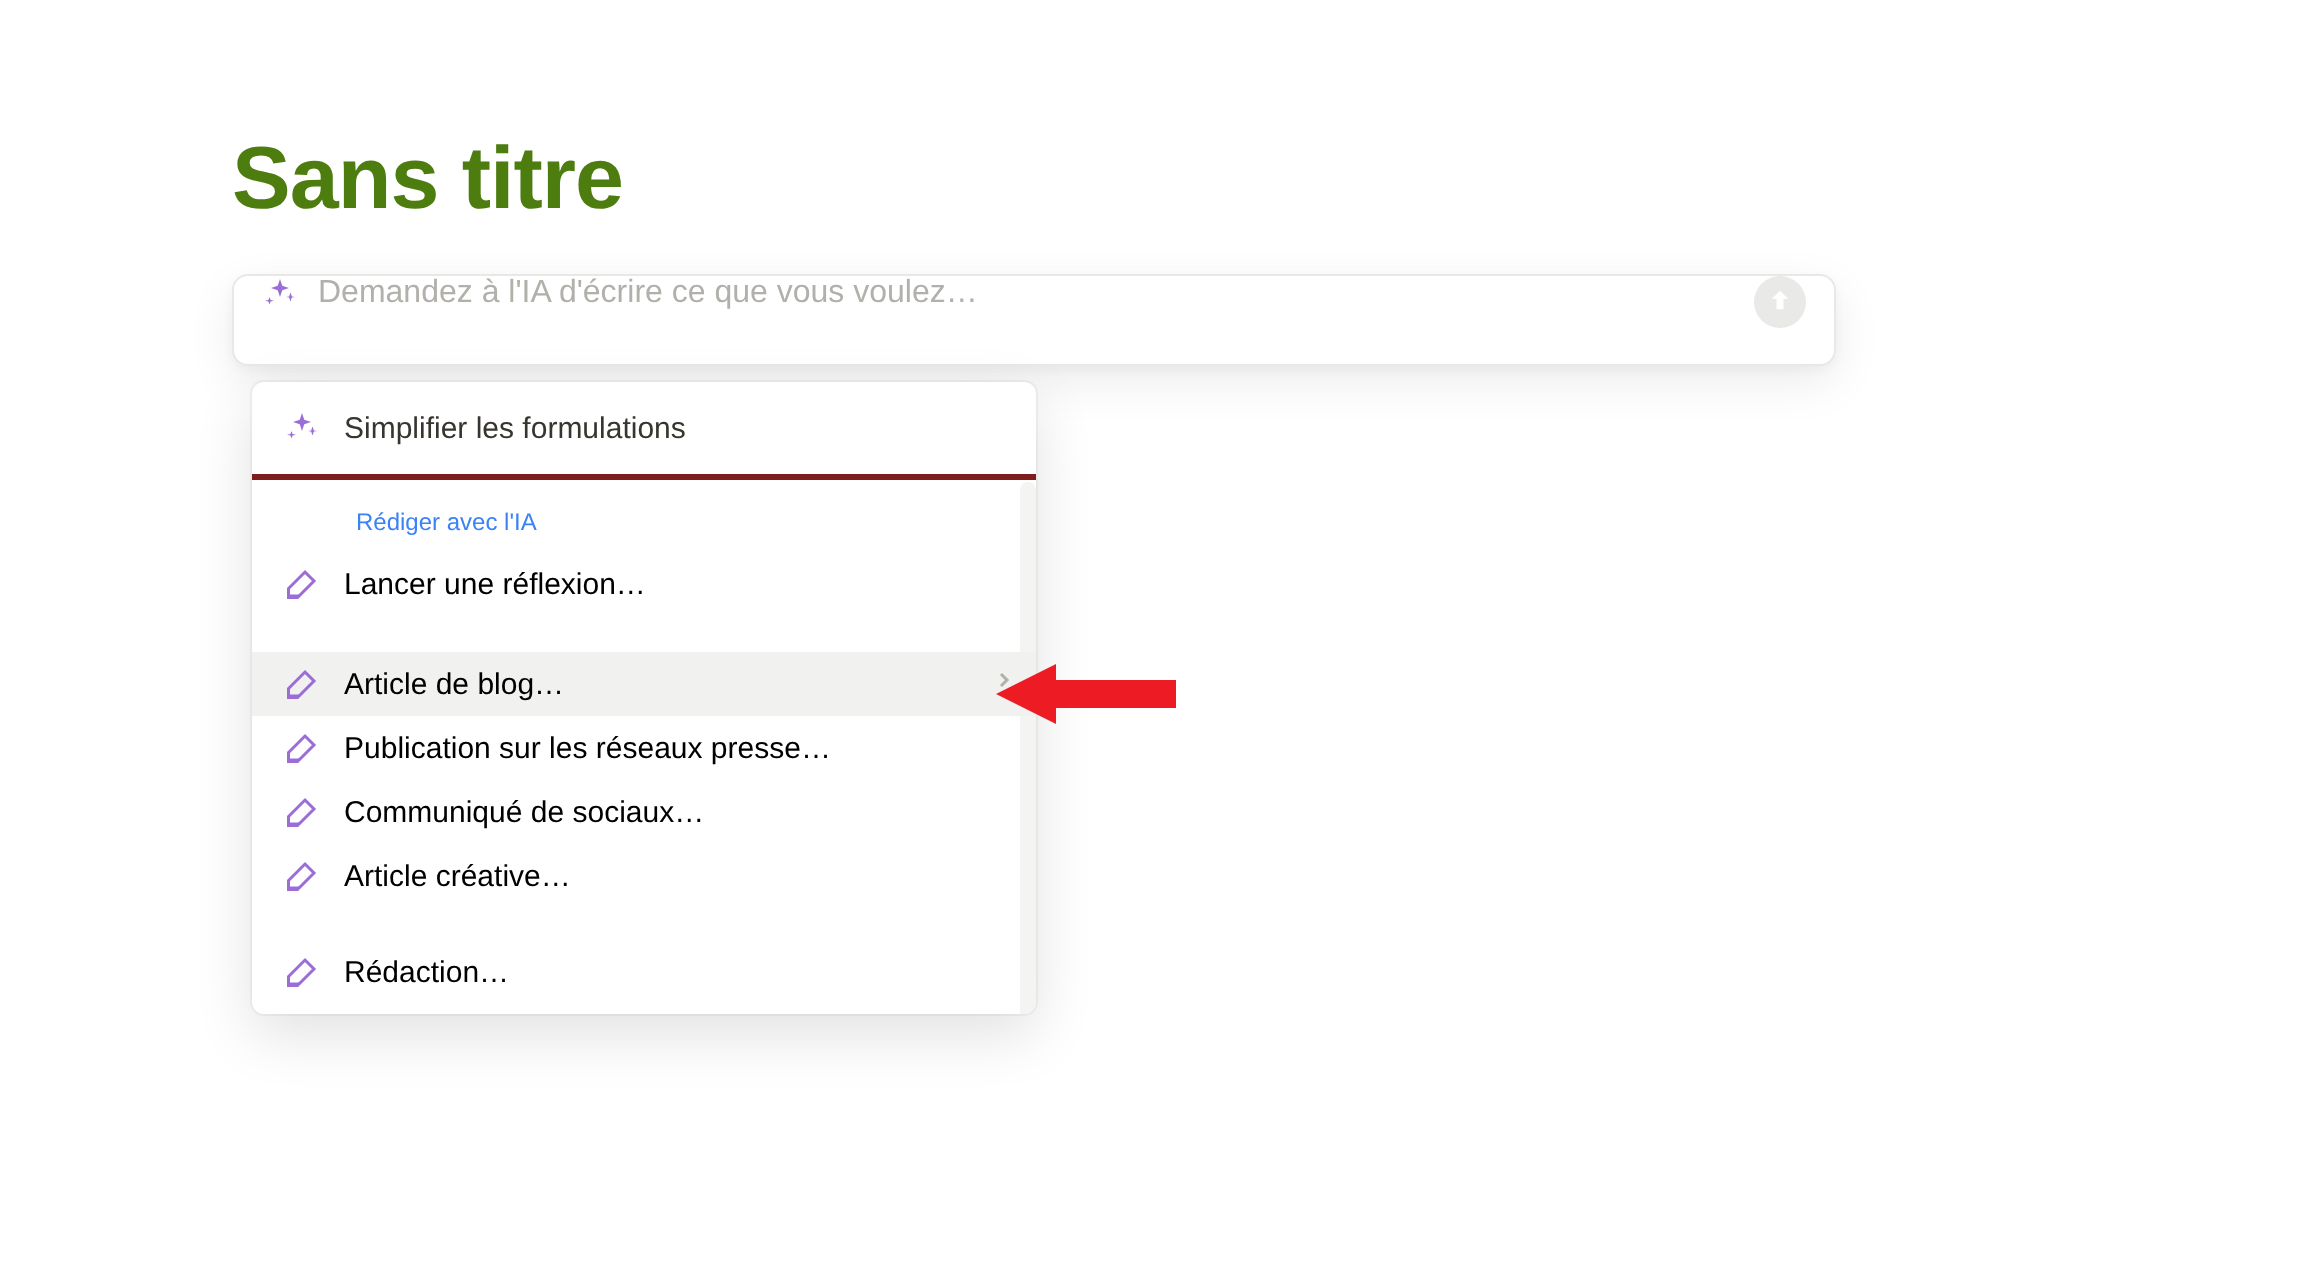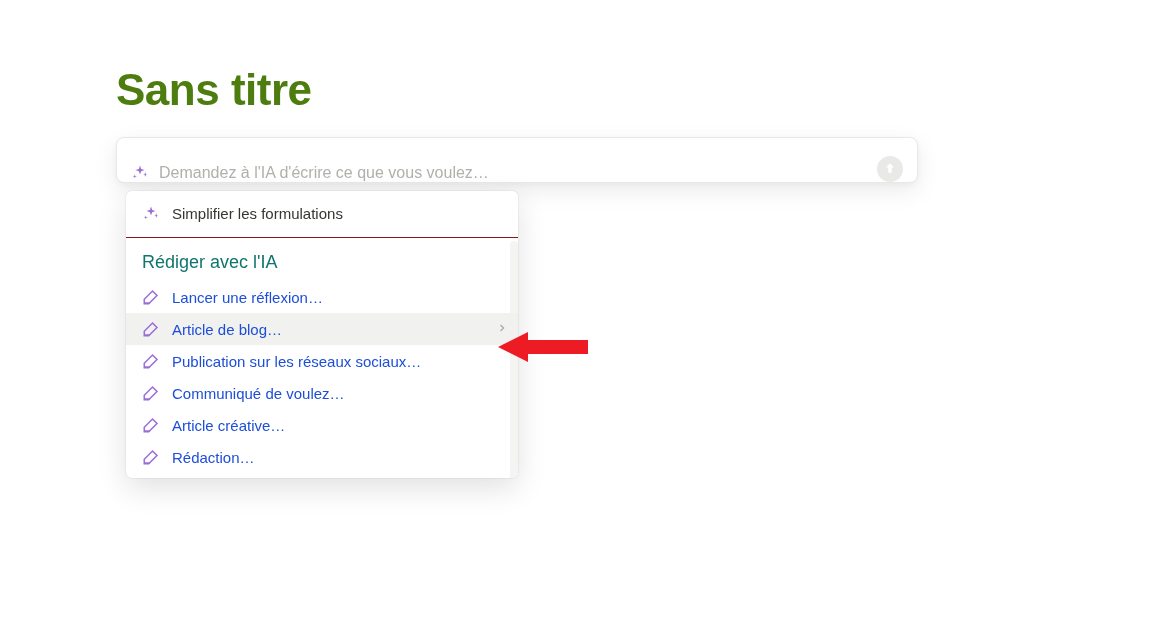--- a/index.html
+++ b/index.html
@@ -24,21 +24,21 @@
       position: absolute;
       top: 137px;
       left: 116px;
       width: 802px;
       height: 46px;
       background: #ffffff;
       border: 1px solid #e8e8e6;
       border-radius: 8px;
       box-shadow: 0 8px 24px rgba(0,0,0,0.08), 0 2px 6px rgba(0,0,0,0.04);
       display: flex;
-      align-items: flex-end;
+      align-items: flex-start;
       padding: 0 14px;
     }
     .ai-bar .sparkle-icon {
       flex-shrink: 0;
       width: 18px;
       height: 18px;
       color: #9a6dd7;
       margin-right: 10px;
     }
     .ai-bar .ai-input {
@@ -72,59 +72,62 @@
       top: 191px;
       left: 126px;
       width: 392px;
       background: #ffffff;
       border-radius: 6px;
       box-shadow: 0 10px 30px rgba(0,0,0,0.12), 0 0 0 1px rgba(0,0,0,0.04);
       overflow: hidden;
     }
     .dropdown-top {
       display: flex;
+      align-items: center;
       padding: 14px 16px;
-      border-bottom: 1px solid #7f1d1d;
+      border-bottom: 3px solid #7f1d1d;
     }
     .dropdown-top .sparkle-icon {
       width: 18px;
       height: 18px;
       color: #9a6dd7;
       margin-right: 12px;
       flex-shrink: 0;
     }
     .dropdown-top .dropdown-top-label {
       font-size: 15px;
       color: #37352f;
     }
     .section-header {
       padding: 14px 16px 8px 16px;
-      font-size: 18px;
-      color: #0f766e;
+      font-size: 12px;
+      color: #3b82f6;
+      margin-left: 36px;
     }
     .menu-item {
       display: flex;
       align-items: center;
       padding: 7px 16px;
       cursor: pointer;
       position: relative;
     }
     .menu-item.hovered {
       background: #f1f1ef;
+      margin-top: 18px;
     }
     .menu-item .pencil-icon {
       width: 18px;
       height: 18px;
       color: #9a6dd7;
       margin-right: 12px;
       flex-shrink: 0;
     }
     .menu-item .menu-label {
       font-size: 15px;
-      color: #1d4ed8;
+      color: #000000;
     }
     .menu-item .chevron {
       position: absolute;
       right: 10px;
       color: #b2b0ab;
     }
     .arrow-annotation {
       position: absolute;
       top: 330px;
       left: 498px;
@@ -202,44 +205,44 @@
   </div>
 
 
   <div class="menu-item">
     <span class="pencil-icon">
       <svg viewBox="0 0 24 24" fill="none" stroke="currentColor" stroke-width="2">
           <path d="M3 20h7"></path>
           <path d="M14 4l6 6L9 21H3v-6L14 4z"></path>
         </svg>
     </span>
-    <span class="menu-label">Publication sur les réseaux sociaux…</span>
-  </div>
-
-  <div class="menu-item">
-    <span class="pencil-icon">
-      <svg viewBox="0 0 24 24" fill="none" stroke="currentColor" stroke-width="2">
-          <path d="M3 20h7"></path>
-          <path d="M14 4l6 6L9 21H3v-6L14 4z"></path>
-        </svg>
-    </span>
-    <span class="menu-label">Communiqué de voulez…</span>
+    <span class="menu-label">Publication sur les réseaux presse…</span>
+  </div>
+
+  <div class="menu-item">
+    <span class="pencil-icon">
+      <svg viewBox="0 0 24 24" fill="none" stroke="currentColor" stroke-width="2">
+          <path d="M3 20h7"></path>
+          <path d="M14 4l6 6L9 21H3v-6L14 4z"></path>
+        </svg>
+    </span>
+    <span class="menu-label">Communiqué de sociaux…</span>
   </div>
 
   <div class="menu-item">
     <span class="pencil-icon">
       <svg viewBox="0 0 24 24" fill="none" stroke="currentColor" stroke-width="2">
           <path d="M3 20h7"></path>
           <path d="M14 4l6 6L9 21H3v-6L14 4z"></path>
         </svg>
     </span>
     <span class="menu-label">Article créative…</span>
   </div>
 
-  <div class="menu-item" style="padding-bottom:12px;">
+  <div class="menu-item" style="padding-bottom:12px;margin-top:16px;">
     <span class="pencil-icon">
       <svg viewBox="0 0 24 24" fill="none" stroke="currentColor" stroke-width="2">
           <path d="M3 20h7"></path>
           <path d="M14 4l6 6L9 21H3v-6L14 4z"></path>
         </svg>
     </span>
     <span class="menu-label">Rédaction…</span>
   </div>
 </div>
 

